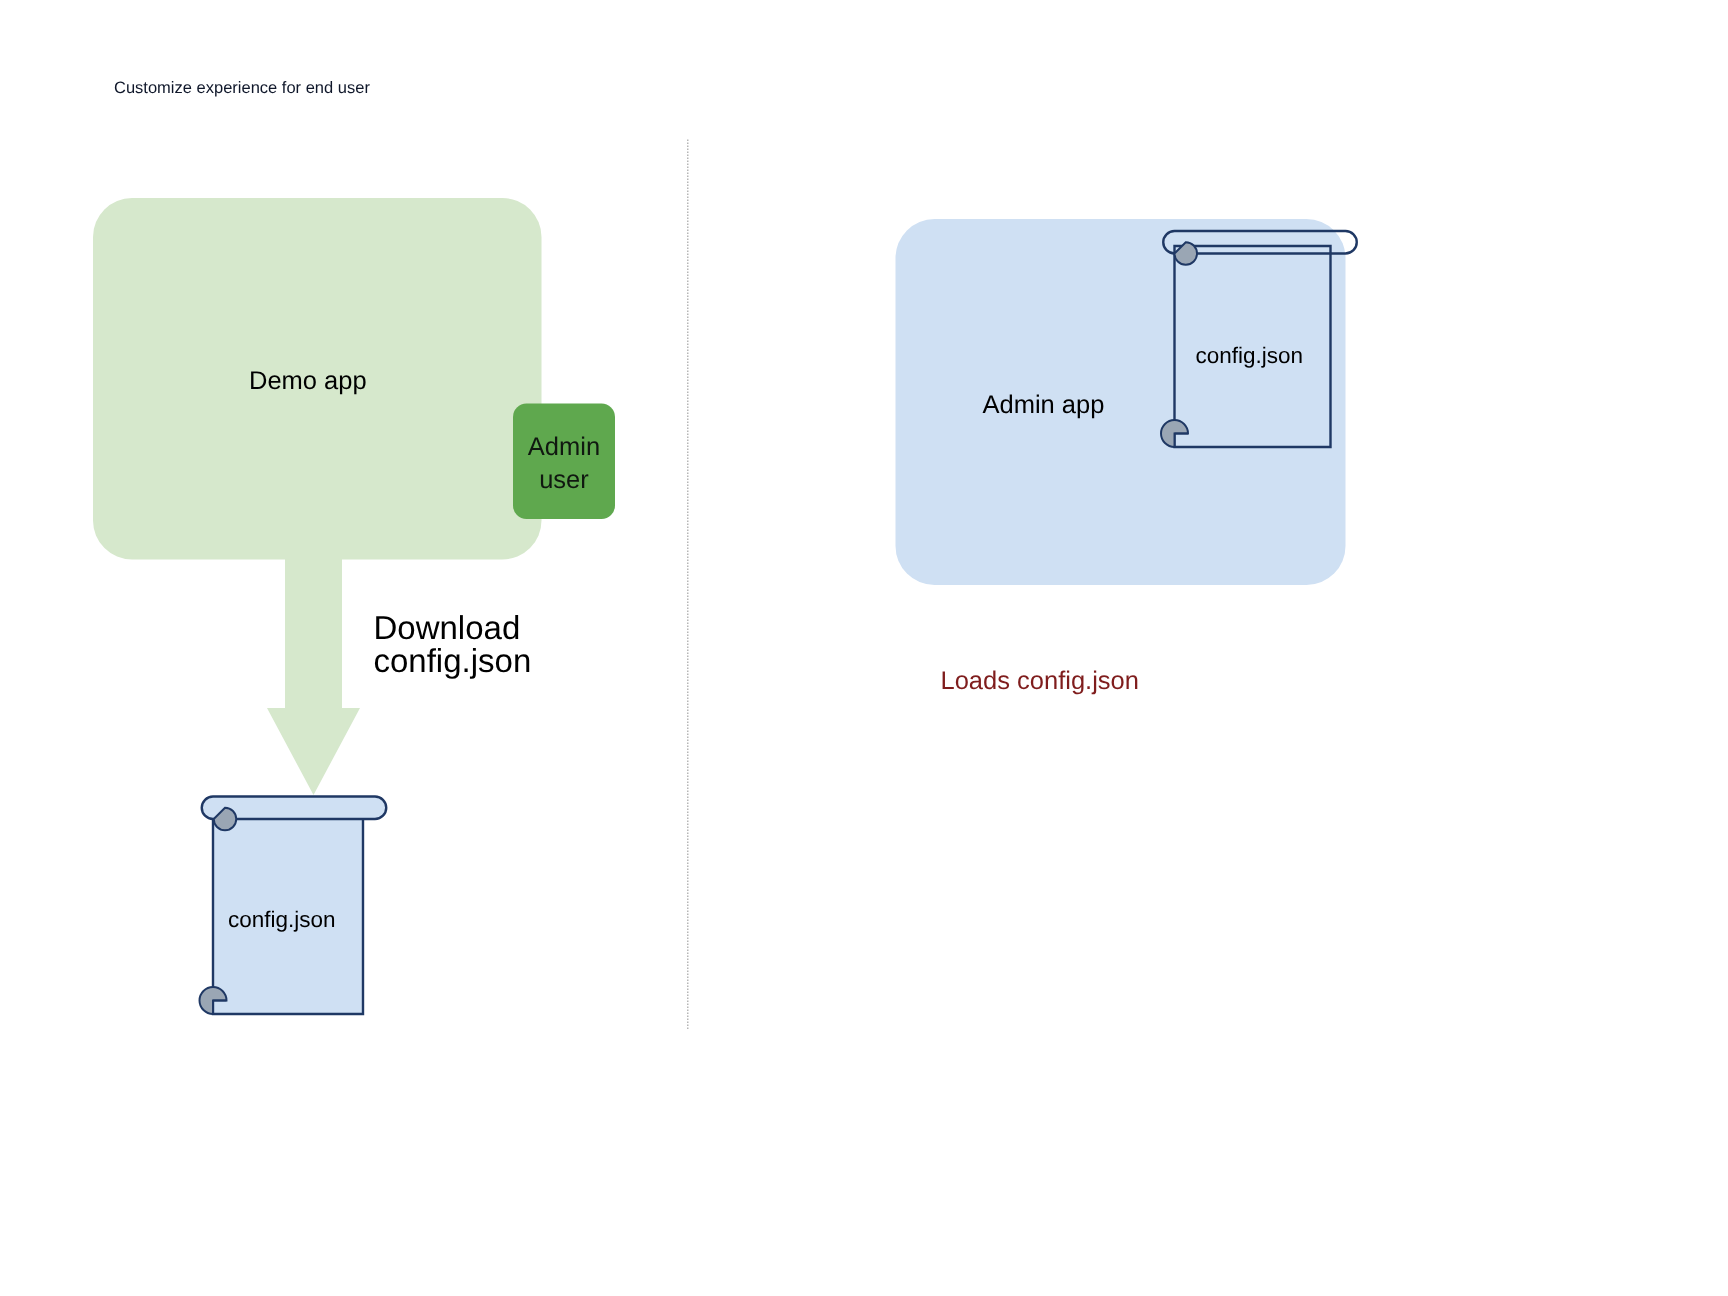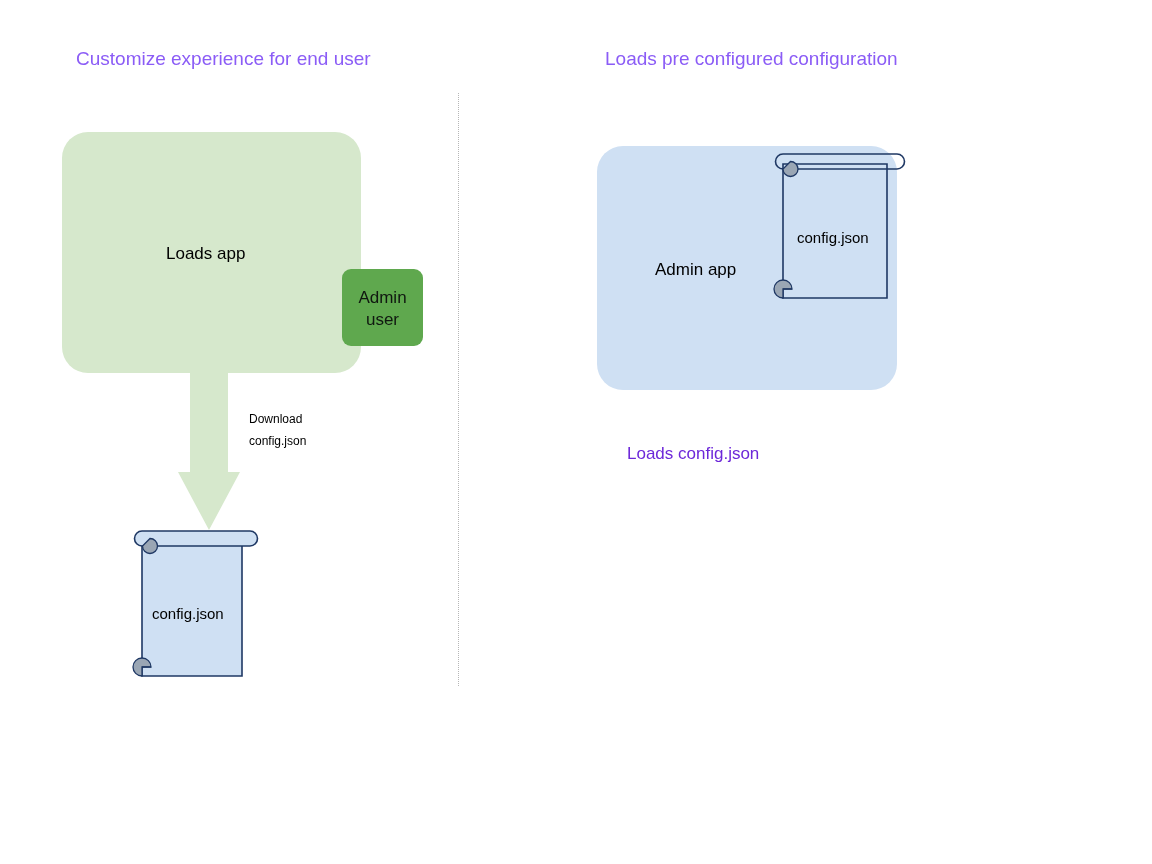--- a/index.html
+++ b/index.html
@@ -19,23 +19,23 @@
   }
 
   .canvas {
     position: absolute;
     inset: 0;
   }
 
   
   .col-heading {
     position: absolute;
-    font-size: 19px;
+    font-size: 11px;
     line-height: 20px;
-    color: #8b5cf6;
+    color: #0f172a;
     white-space: nowrap;
   }
   #heading-left  { left: 76px;  top: 49px; }
   #heading-right { left: 605px; top: 49px; }
 
   
   #divider {
     position: absolute;
     left: 458px;
     top: 93px;
@@ -72,21 +72,21 @@
     color: #000000;
   }
   #admin-app-label { left: 166px; top: 244px; }
   #demo-app-label  { left: 655px; top: 260px; }
 
   
   #admin-panel-chip {
     position: absolute;
     left: 280px;
     top: 137px;
-    width: 81px;
+    width: 68px;
     height: 77px;
     background: #5fa84e;
     border-radius: 9px;
   }
   #admin-panel-label {
     position: absolute;
     left: 0;
     right: 0;
     top: 18px;
     text-align: center;
@@ -102,21 +102,21 @@
     top: 368px;
     width: 62px;
     height: 162px;
   }
   #download-arrow svg { display: block; }
 
   #download-arrow-label {
     position: absolute;
     left: 249px;
     top: 408px;
-    font-size: 12px;
+    font-size: 22px;
     line-height: 22px;
     white-space: nowrap;
     color: #000000;
   }
 
   
   .scroll-doc {
     position: absolute;
   }
   .scroll-doc svg { display: block; overflow: visible; }
@@ -135,43 +135,42 @@
   #config-scroll-right-label { left: 797px; top: 228px; }
 
   
   #loads-caption {
     position: absolute;
     left: 627px;
     top: 444px;
     font-size: 17px;
     line-height: 20px;
     white-space: nowrap;
-    color: #6d28d9;
+    color: #7f1d1d;
   }
 </style>
 </head>
 <body>
 
 <div class="canvas">
 
   <div id="heading-left" class="col-heading">Customize experience for end user</div>
 
-  <div id="heading-right" class="col-heading">Loads pre configured configuration</div>
 
   <div id="divider"></div>
 
   <div id="admin-app-box" class="app-box">
     <div id="admin-panel-chip">
       <div id="admin-panel-label">
         <span>Admin</span><br>
         <span>user</span>
       </div>
     </div>
   </div>
-  <div id="admin-app-label" class="app-label">Loads app</div>
+  <div id="admin-app-label" class="app-label">Demo app</div>
 
   <div id="download-arrow">
     <svg width="62" height="162" viewBox="0 0 62 162" xmlns="http://www.w3.org/2000/svg">
       <path d="M 12 0 L 50 0 L 50 104 L 62 104 L 31 162 L 0 104 L 12 104 Z" fill="#d6e8cc"></path>
     </svg>
   </div>
   <div id="download-arrow-label">
     <span>Download</span><br>
     <span>config.json</span>
   </div>

